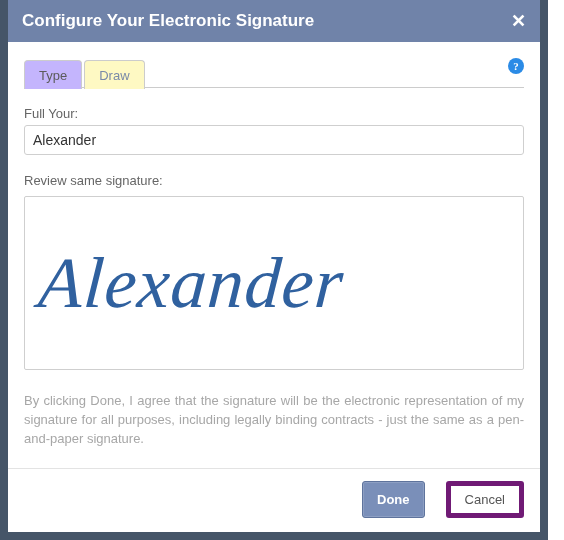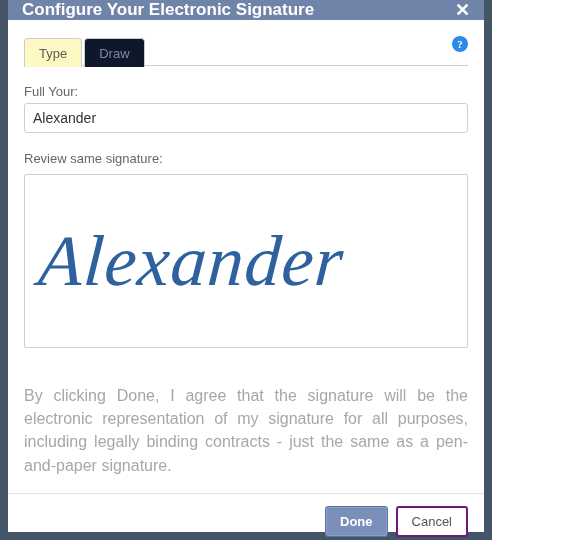--- a/index.html
+++ b/index.html
@@ -5,21 +5,21 @@
   * { box-sizing: border-box; }
   html, body { margin: 0; padding: 0; }
   body {
     font-family: "Segoe UI", Arial, sans-serif;
     background: #fff;
     width: 564px;
     height: 540px;
     overflow: hidden;
   }
   .dialog {
-    width: 492px;
+    width: 548px;
     height: 540px;
     border: 8px solid #455568;
     border-top: 0;
     background: #fff;
     display: flex;
     flex-direction: column;
   }
   .titlebar {
     background: #7083a9;
     color: #fff;
@@ -53,28 +53,28 @@
     position: relative;
     height: 34px;
   }
   .tab {
     padding: 7px 14px 6px 14px;
     font-size: 13px;
     color: #556;
     border: 1px solid #ccc;
     border-bottom: none;
     border-radius: 4px 4px 0 0;
-    background: #0f172a;
+    background: #fef9c3;
     margin-right: 2px;
     cursor: pointer;
     position: relative;
     top: 1px;
   }
   .tab.active {
-    background: #fef9c3;
+    background: #c4b5fd;
     color: #5b5b5b;
     z-index: 2;
   }
   .tab.inactive {
     color: #7a8aa8;
   }
   .help-icon {
     position: absolute;
     right: 0;
     top: 4px;
@@ -125,40 +125,40 @@
     font-family: "Brush Script MT", "Segoe Script", "Comic Sans MS", cursive;
     font-size: 72px;
     line-height: 1;
     color: #30619f;
     font-style: italic;
     white-space: nowrap;
     transform: skewX(-4deg);
     letter-spacing: 1px;
   }
   .disclaimer {
-    font-size: 16px;
+    font-size: 13px;
     color: #a7a7a7;
     text-align: justify;
-    margin-top: 36px;
+    margin-top: 22px;
     line-height: 1.45;
   }
   .footer {
     border-top: 1px solid #e3e3e3;
     margin-top: 16px;
     padding: 12px 16px 14px 16px;
     display: flex;
     justify-content: flex-end;
-    gap: 8px;
+    gap: 21px;
   }
   .btn {
     font-size: 13px;
     padding: 6px 14px;
     border-radius: 3px;
     cursor: pointer;
-    border: 2px solid #701a75;
+    border: 5px solid #701a75;
     background: #fff;
     color: #555;
   }
   .btn-primary {
     background: #7a8fb9;
     border: 1px solid #5e739c;
     color: #fff;
     font-weight: 600;
     box-shadow: 0 0 0 1px rgba(255,255,255,0.15) inset;
   }

